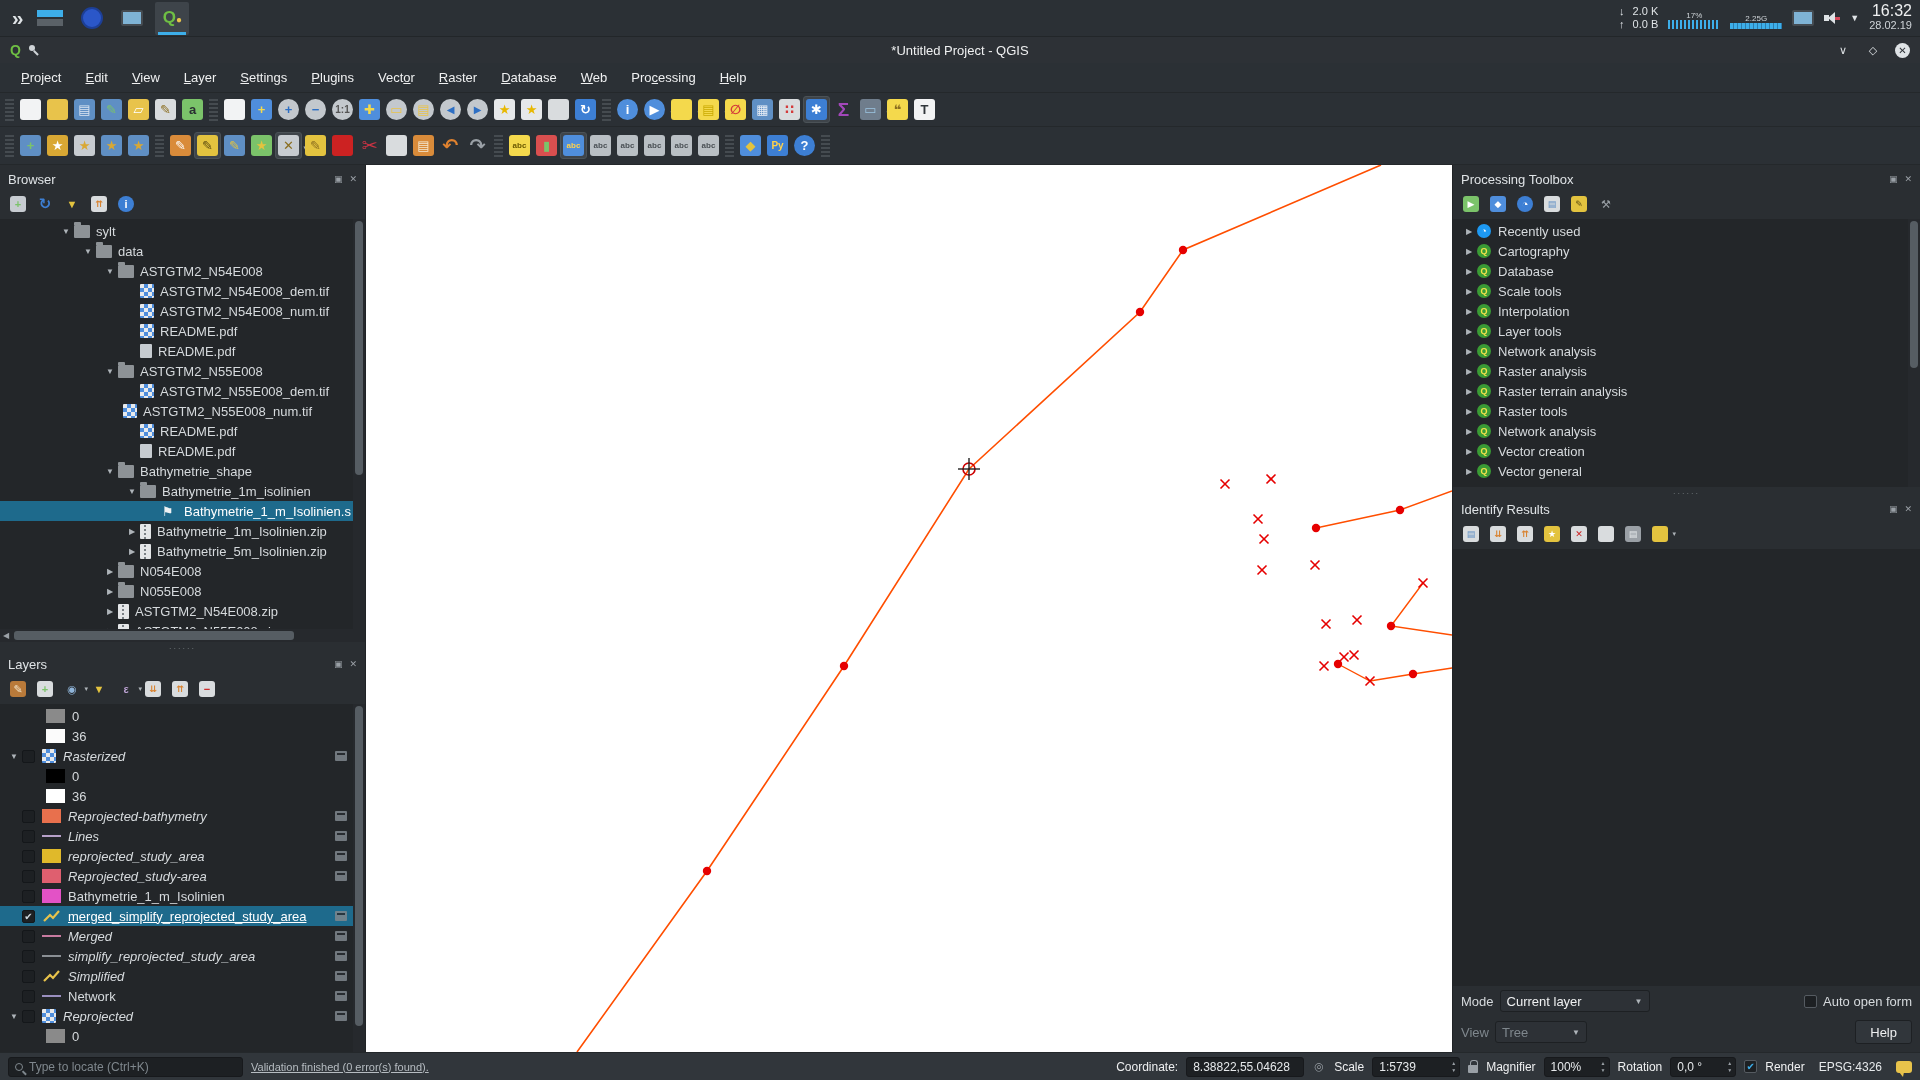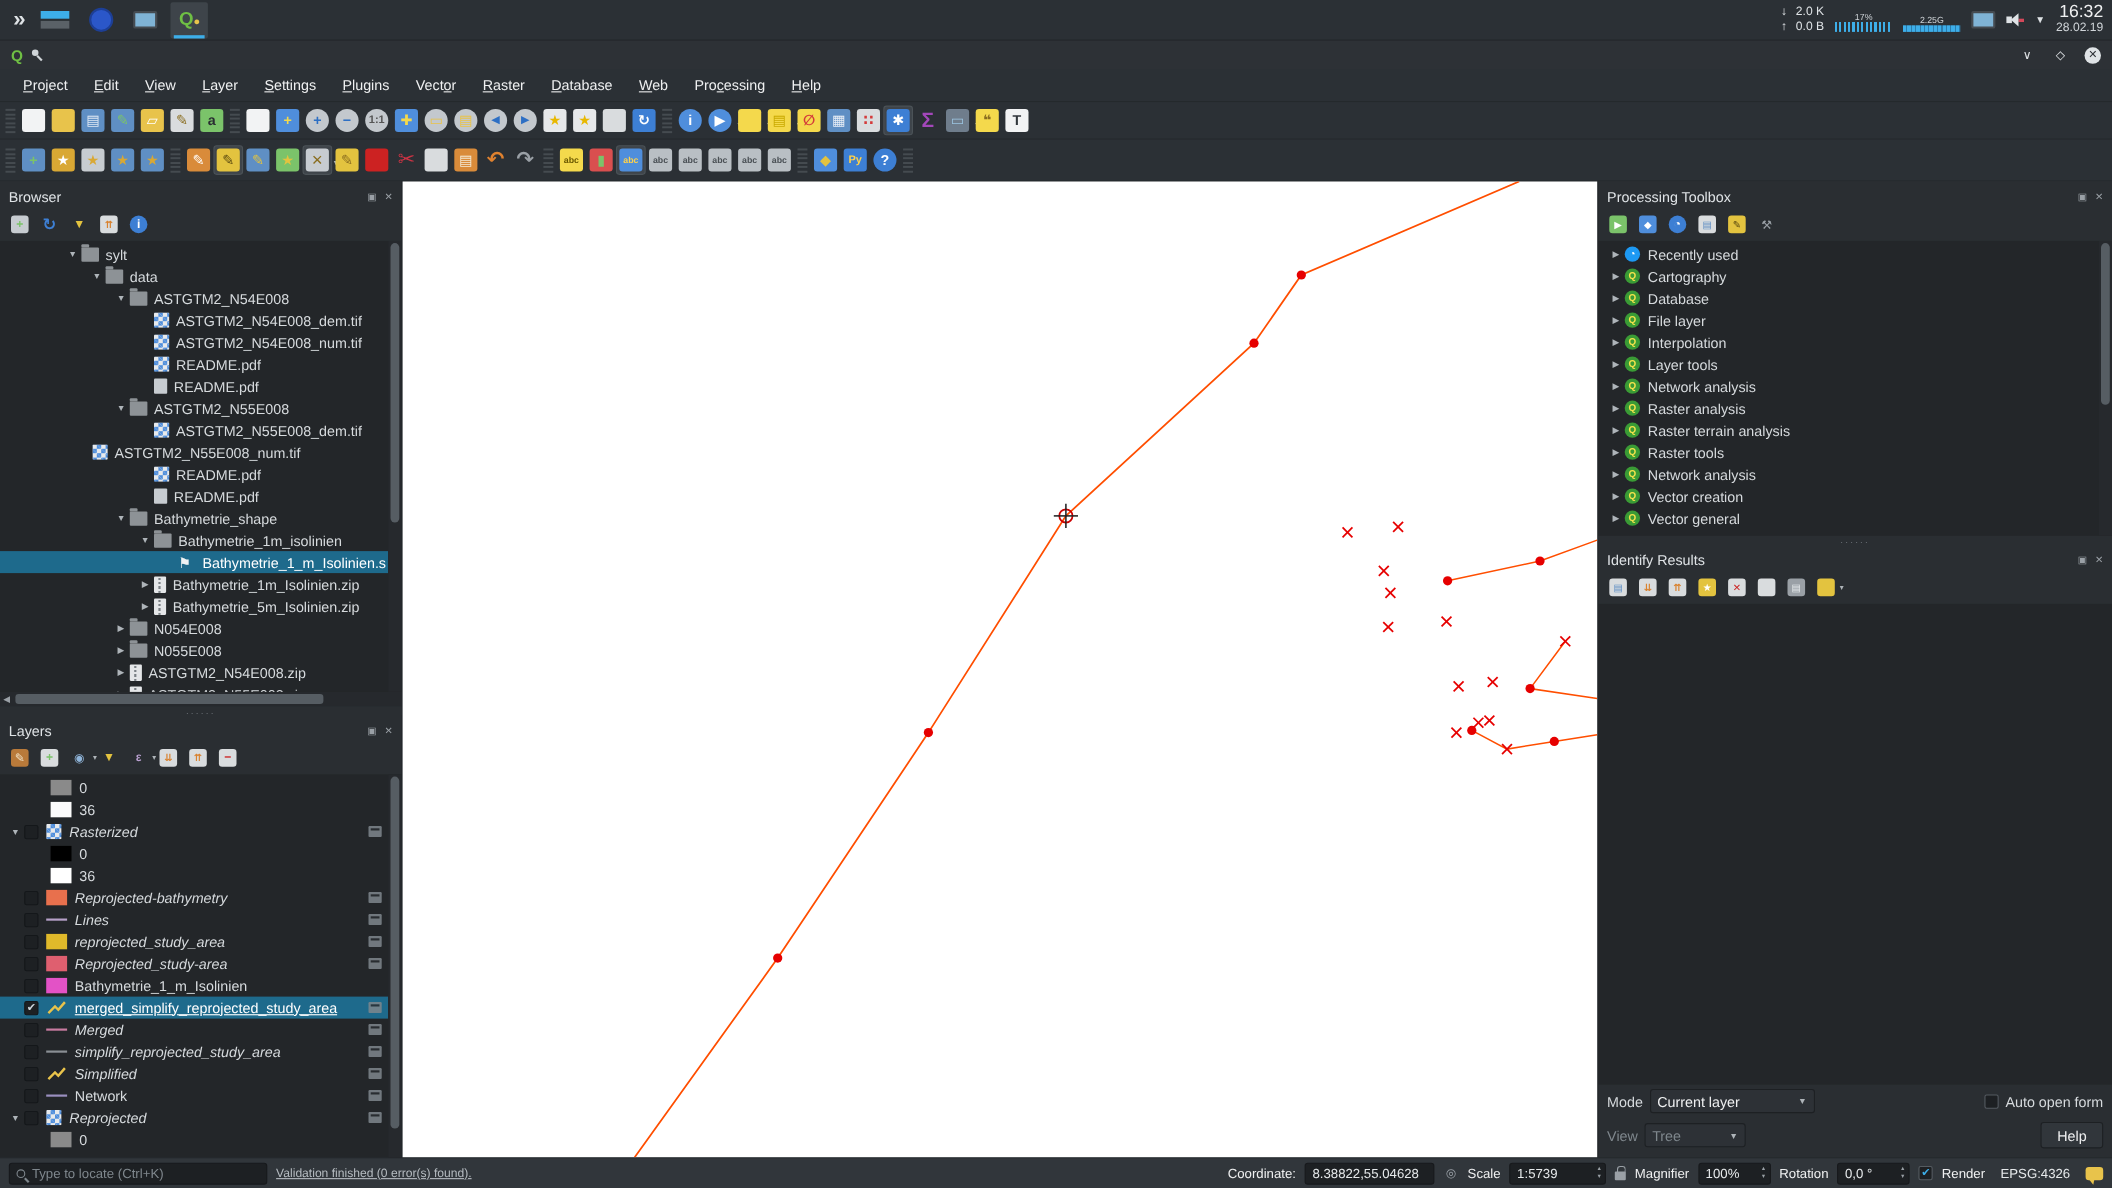--- a/index.html
+++ b/index.html
@@ -191,20 +191,21 @@
       <div class="clock">
         <div class="t">16:32</div>
         <div class="d">28.02.19</div>
       </div>
     </div>
   </div>
 
   <div class="titlebar">
     <span class="qgis-logo" style="font-size:14px">Q</span>
     <span class="pin" style="margin-left:8px"></span>
+    <div class="tb-title">*Untitled Project - QGIS</div>
     <div class="winbtns">
       <span class="winbtn">∨</span>
       <span class="winbtn">◇</span>
       <span class="winbtn close">✕</span>
     </div>
   </div>
 
   <div class="menubar" id="menubar">
       <span class="menu-item"><u>P</u>roject</span>
       <span class="menu-item"><u>E</u>dit</span>
@@ -489,21 +490,21 @@
             <div class="trow" style="padding-left: 102px;">
               <span class="arrow">▼</span>
               <span class="ticon folder"></span>
               <span>ASTGTM2_N55E008</span>
             </div>
             <div class="trow" style="padding-left: 124px;">
               <span class="arrow"></span>
               <span class="ticon raster"></span>
               <span>ASTGTM2_N55E008_dem.tif</span>
             </div>
-            <div class="trow" style="padding-left: 68px; text-align: center;">
+            <div class="trow" style="padding-left: 107px; text-align: center;">
               <span class="arrow"></span>
               <span class="ticon raster"></span>
               <span>ASTGTM2_N55E008_num.tif</span>
             </div>
             <div class="trow" style="padding-left: 124px;">
               <span class="arrow"></span>
               <span class="ticon raster"></span>
               <span>README.pdf</span>
             </div>
             <div class="trow" style="padding-left: 124px;">
@@ -838,21 +839,21 @@
               <span>Cartography</span>
             </div>
             <div class="prow">
               <span class="arrow">▶</span>
               <span class="picon" style="background: rgb(58, 155, 53); color: rgb(244, 226, 76);">Q</span>
               <span>Database</span>
             </div>
             <div class="prow">
               <span class="arrow">▶</span>
               <span class="picon" style="background: rgb(58, 155, 53); color: rgb(244, 226, 76);">Q</span>
-              <span>File layer</span>
+              <span>Scale tools</span>
             </div>
             <div class="prow">
               <span class="arrow">▶</span>
               <span class="picon" style="background: rgb(58, 155, 53); color: rgb(244, 226, 76);">Q</span>
               <span>Interpolation</span>
             </div>
             <div class="prow">
               <span class="arrow">▶</span>
               <span class="picon" style="background: rgb(58, 155, 53); color: rgb(244, 226, 76);">Q</span>
               <span>Layer tools</span>

